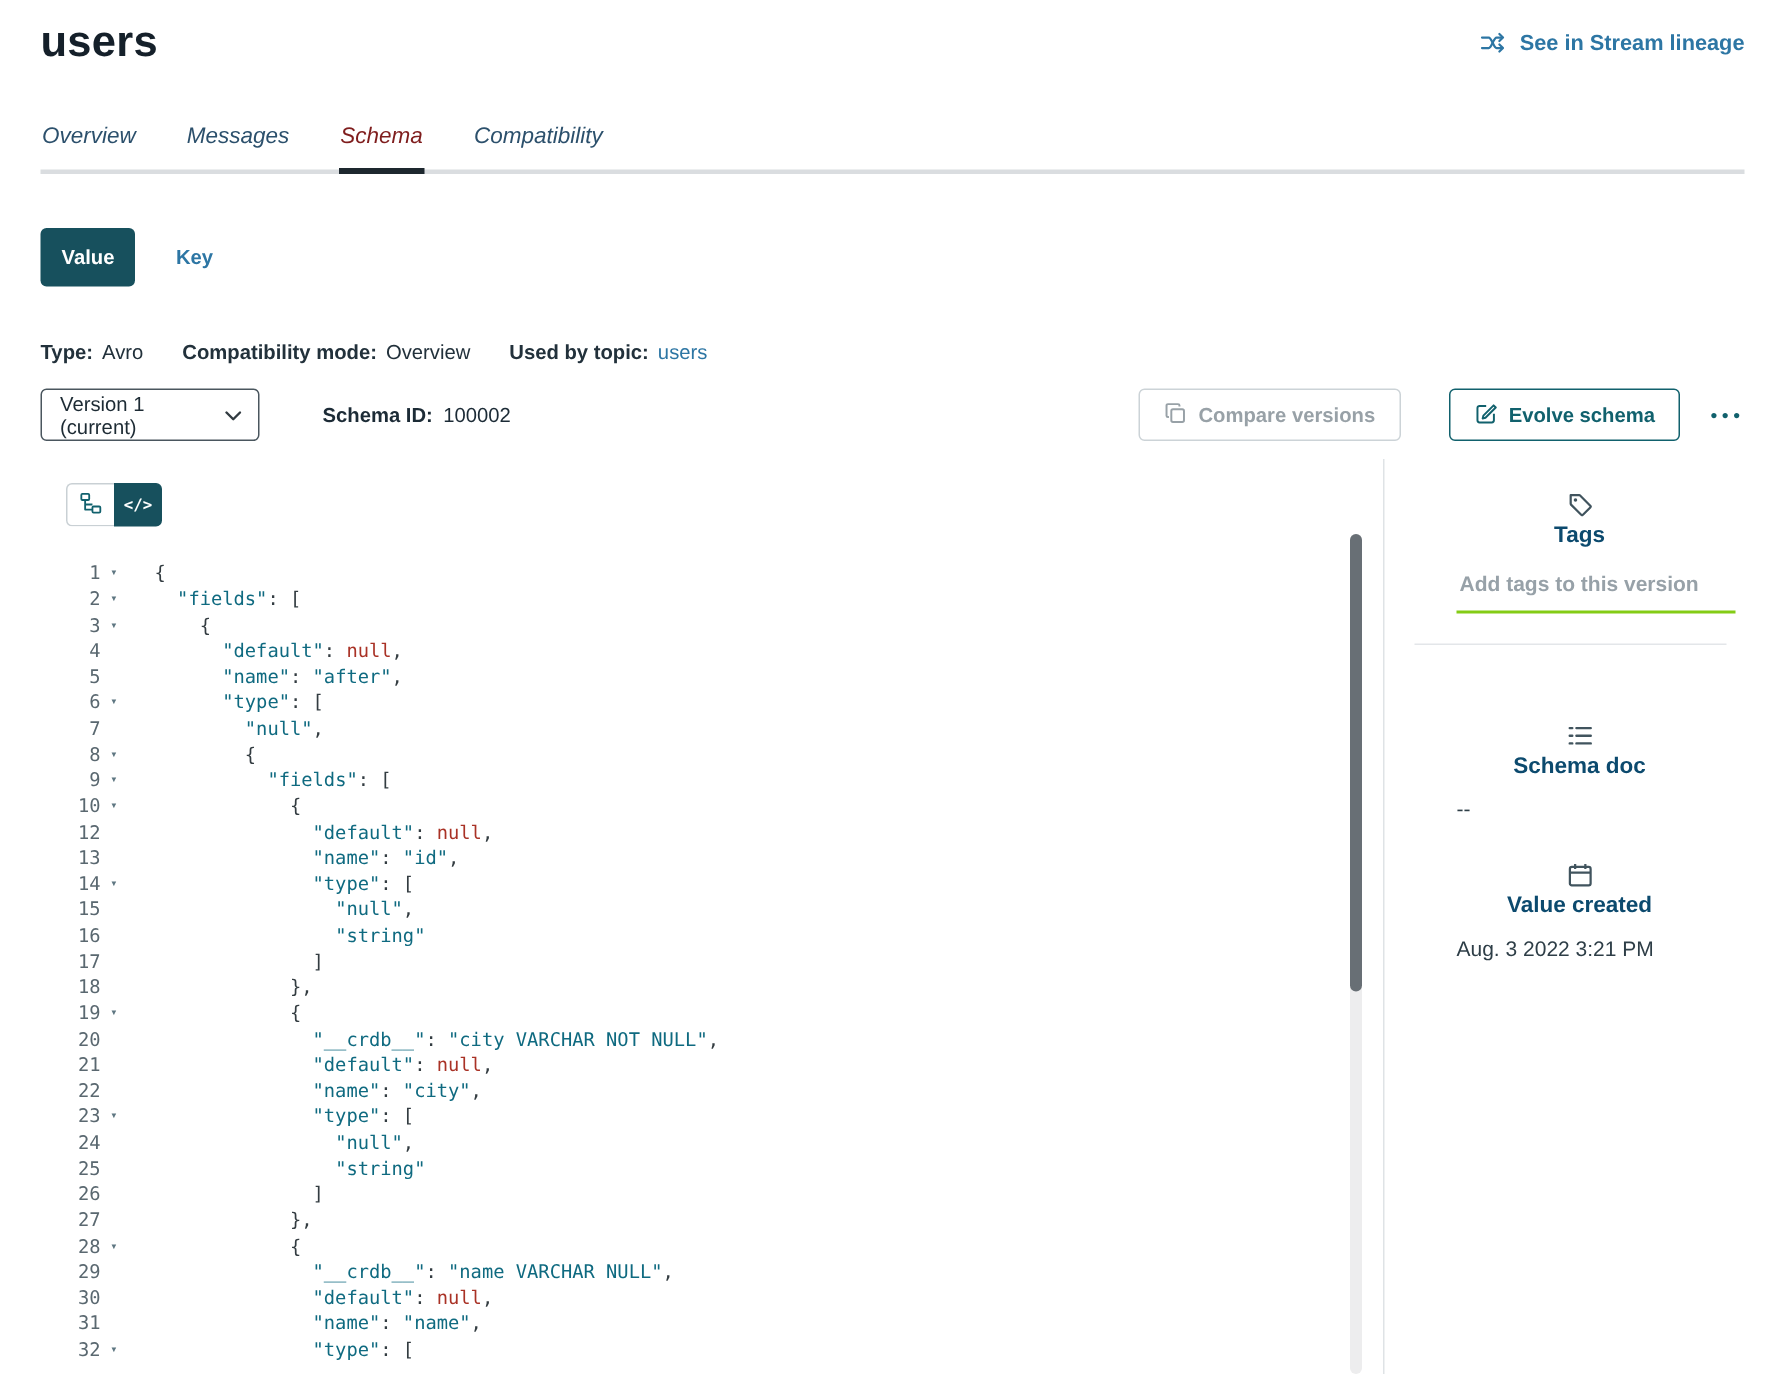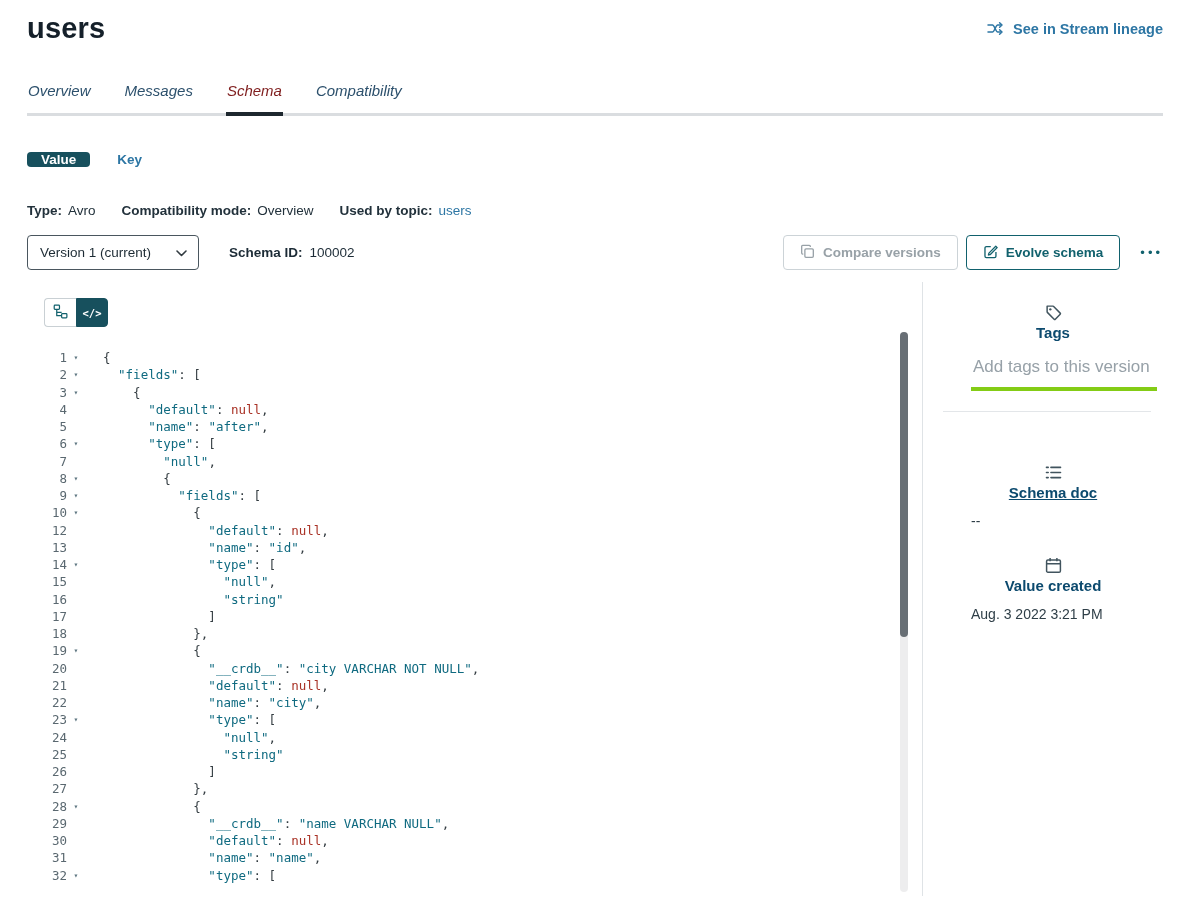--- a/index.html
+++ b/index.html
@@ -18,41 +18,41 @@
   
   .tabbar { display:flex; gap:32px; margin:37px 26px 0 27px; border-bottom:3px solid #dadde0; }
   .tab { background:none; border:none; cursor:pointer; font-family:inherit; font-size:15px;
     color:#2c506c; padding:0 1px 14px; position:relative;font-style:italic; }
   .tab.active { color:#7f1d1d; }
   .tab.active::after { content:""; position:absolute; left:0; right:0; bottom:-3px; height:4px; background:#1d272e; }
 
   
   .toggle-row { margin:36px 0 0 27px; display:flex; align-items:center; gap:27px; }
   .btn-dark { background:var(--accent-dark,#17505d); color:#fff; border:none; border-radius:4px;
-    font-family:inherit; font-size:13.5px; font-weight:600; padding:0 14px; cursor:pointer; }
+    font-family:inherit; font-size:13.5px; font-weight:600; padding:12px 14px; cursor:pointer; }
   .key-btn { background:none; border:none; cursor:pointer; font-family:inherit; font-size:13.5px;
     color:var(--link-blue,#2d76a4); font-weight:600; }
 
   
   .meta-row { margin:36px 0 0 27px; font-size:13.5px; color:#22313b; display:flex; align-items:center; }
   .meta-item { margin-right:26px; }
   .meta-item b { font-weight:700; margin-right:6px; }
   .meta-link { color:var(--link-blue,#2d76a4); cursor:pointer; text-decoration:none; }
 
   
   .toolbar-row { margin:17px 26px 0 27px; display:flex; align-items:center; }
-  .select { width:172px; height:35px; border:1px solid #4a565e; border-radius:4px; background:#fff;
+  .select { width:146px; height:35px; border:1px solid #4a565e; border-radius:4px; background:#fff;
     display:flex; align-items:center; justify-content:space-between; padding:0 11px 0 12px;
     font-size:13.5px; color:#1d2b34; cursor:pointer; }
-  .sid-label { font-weight:700; font-size:13.5px; margin-left:30px; }
+  .sid-label { font-weight:700; font-size:13.5px; margin-left:42px; }
   .sid-value { font-size:13.5px; margin-left:7px; }
   .spacer { flex:1; }
   .btn-outline { display:inline-flex; align-items:center; gap:8px; height:35px; padding:0 16px;
     background:#fff; border-radius:4px; font-family:inherit; font-size:13.5px; font-weight:600; cursor:pointer; }
-  .btn-outline.gray { border:1px solid #ccd3d7; color:#98a1a7; margin-right:8px; }
+  .btn-outline.gray { border:1px solid #ccd3d7; color:#98a1a7; margin-right:32px; }
   .btn-outline.teal { border:1px solid var(--accent-teal,#11616d); color:var(--accent-teal,#11616d); margin-right:20px; }
   .more-btn { background:none; border:none; cursor:pointer; color:var(--accent-teal,#11616d);
     font-size:13px; letter-spacing:3px; padding:4px 0; }
 
   
   .content { display:flex; margin:12px 26px 0 27px; height:614px; overflow:hidden; }
   .editor { flex:1; position:relative; border-right:1px solid #dfe3e6; padding-left:8px; overflow:hidden; }
   .editor-toolbar { display:flex; margin:16px 0 0 9px; }
   .etb { width:32px; height:29px; display:flex; align-items:center; justify-content:center;
     background:#fff; border:1px solid #c9d0d4; cursor:pointer; color:var(--accent-teal,#11616d); }
@@ -70,25 +70,25 @@
   .tok-n { color:var(--code-null,#a93226); }
   .tok-p { color:var(--code-punct,#333c41); }
 
   .scrollbar { position:absolute; top:50px; right:14px; bottom:4px; width:8px; border-radius:4px; background:#ededee; }
   .thumb { position:absolute; top:0; left:0; width:8px; height:305px; border-radius:4px; background:#686f75; cursor:grab; }
 
   
   .sidebar { width:240px; flex:none; padding:22px 0 0 20px; }
   .side-head { display:flex; align-items:center; gap:3px; font-size:15px; font-weight:700; color:#0c4a6e;flex-direction:column; }
   .side-head svg { display:block; color:#41545e; flex:none; }
-  .side-head.mt { margin-top:52px;text-decoration:underline; }
+  .side-head.mt { margin-top:52px; }
   .side-head.mt2 { margin-top:28px; }
   .tags-input { display:block; width:186px; margin:16px 0 0 28px; padding:0 0 10px 2px;
-    border:none; border-bottom:4px solid #84cc16; background:transparent; outline:none;
-    font-family:inherit; font-size:17px; color:#22313b; }
+    border:none; border-bottom:2px solid #84cc16; background:transparent; outline:none;
+    font-family:inherit; font-size:14px; color:#22313b;font-weight:bold; }
   .tags-input::placeholder { color:#97a1a8; }
   .side-divider { height:1px; background:#e3e6e9; margin:20px 12px 0 0; }
   .side-value { margin:12px 0 0 28px; font-size:14px; color:#2e3e47; }
 </style>
 </head>
 <body>
 
 <div class="page">
 
   <header class="header">

